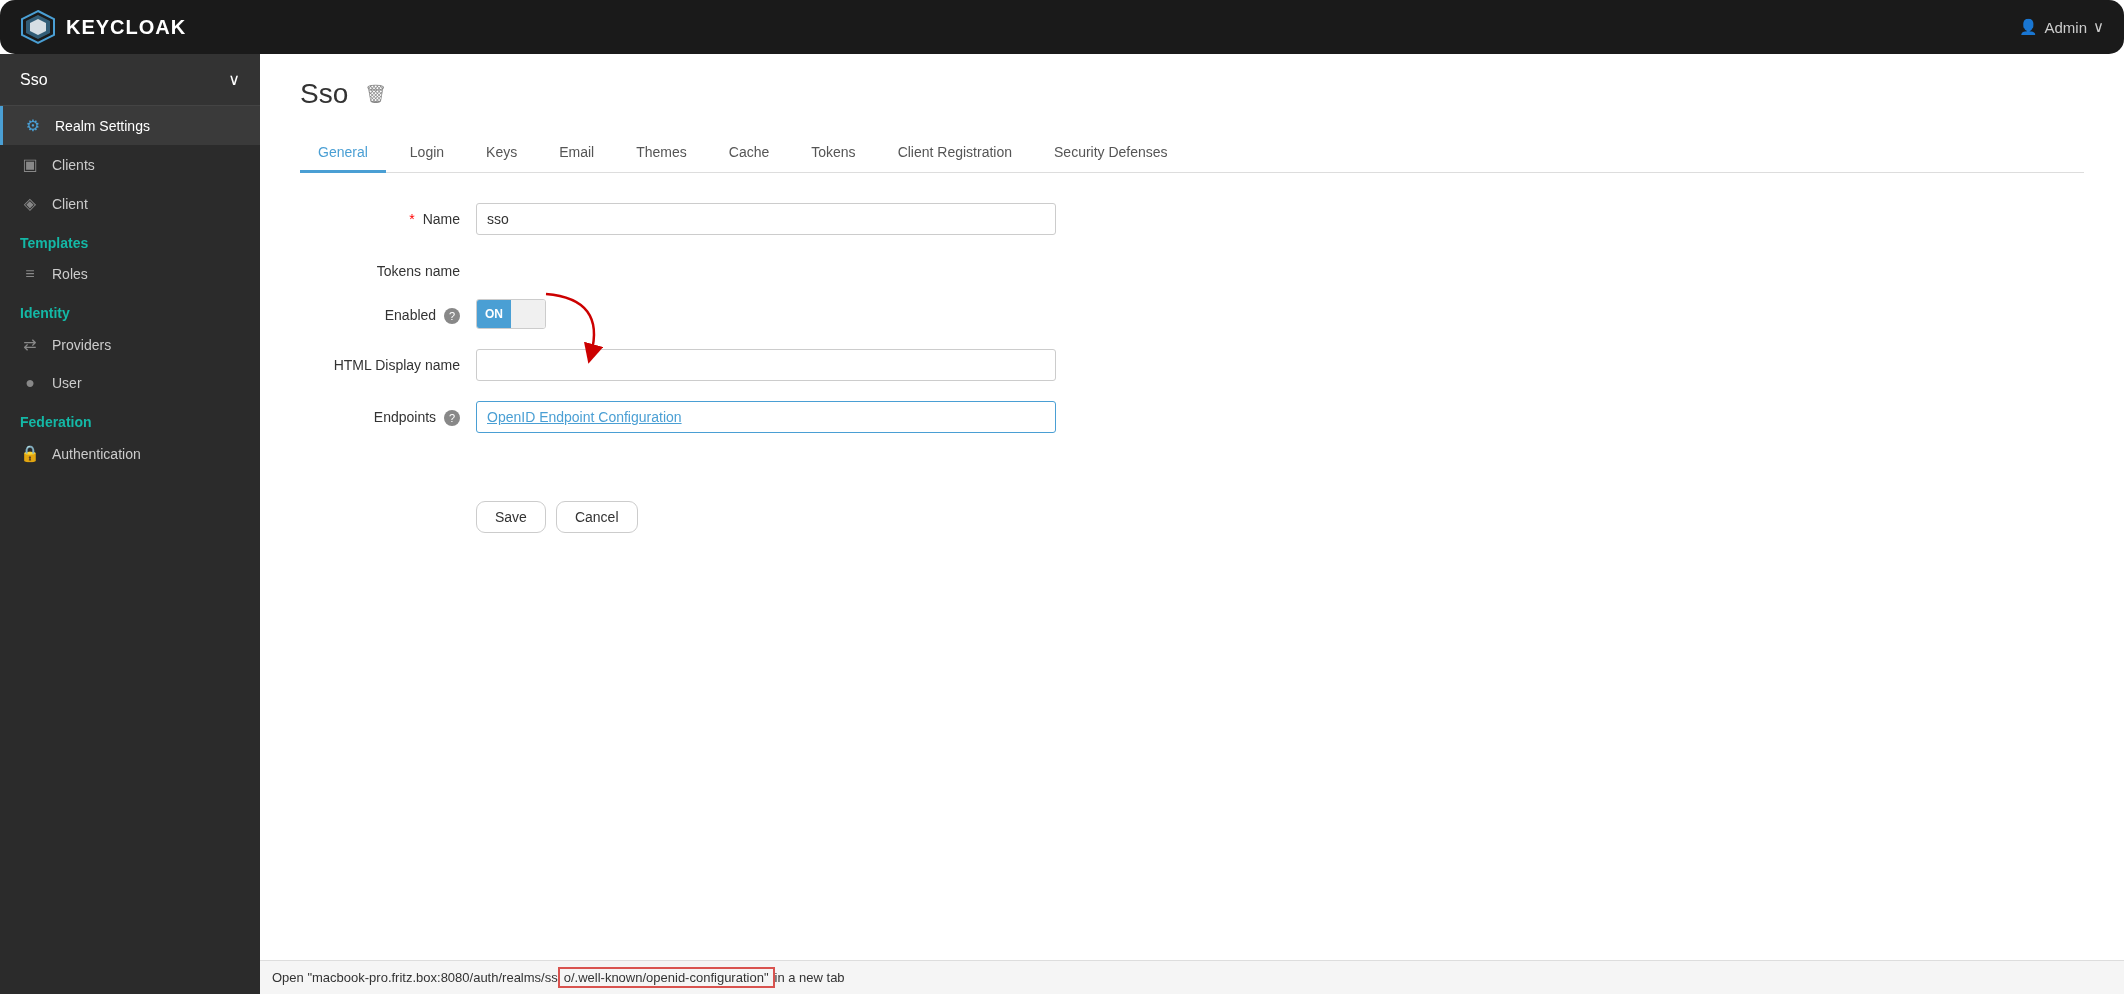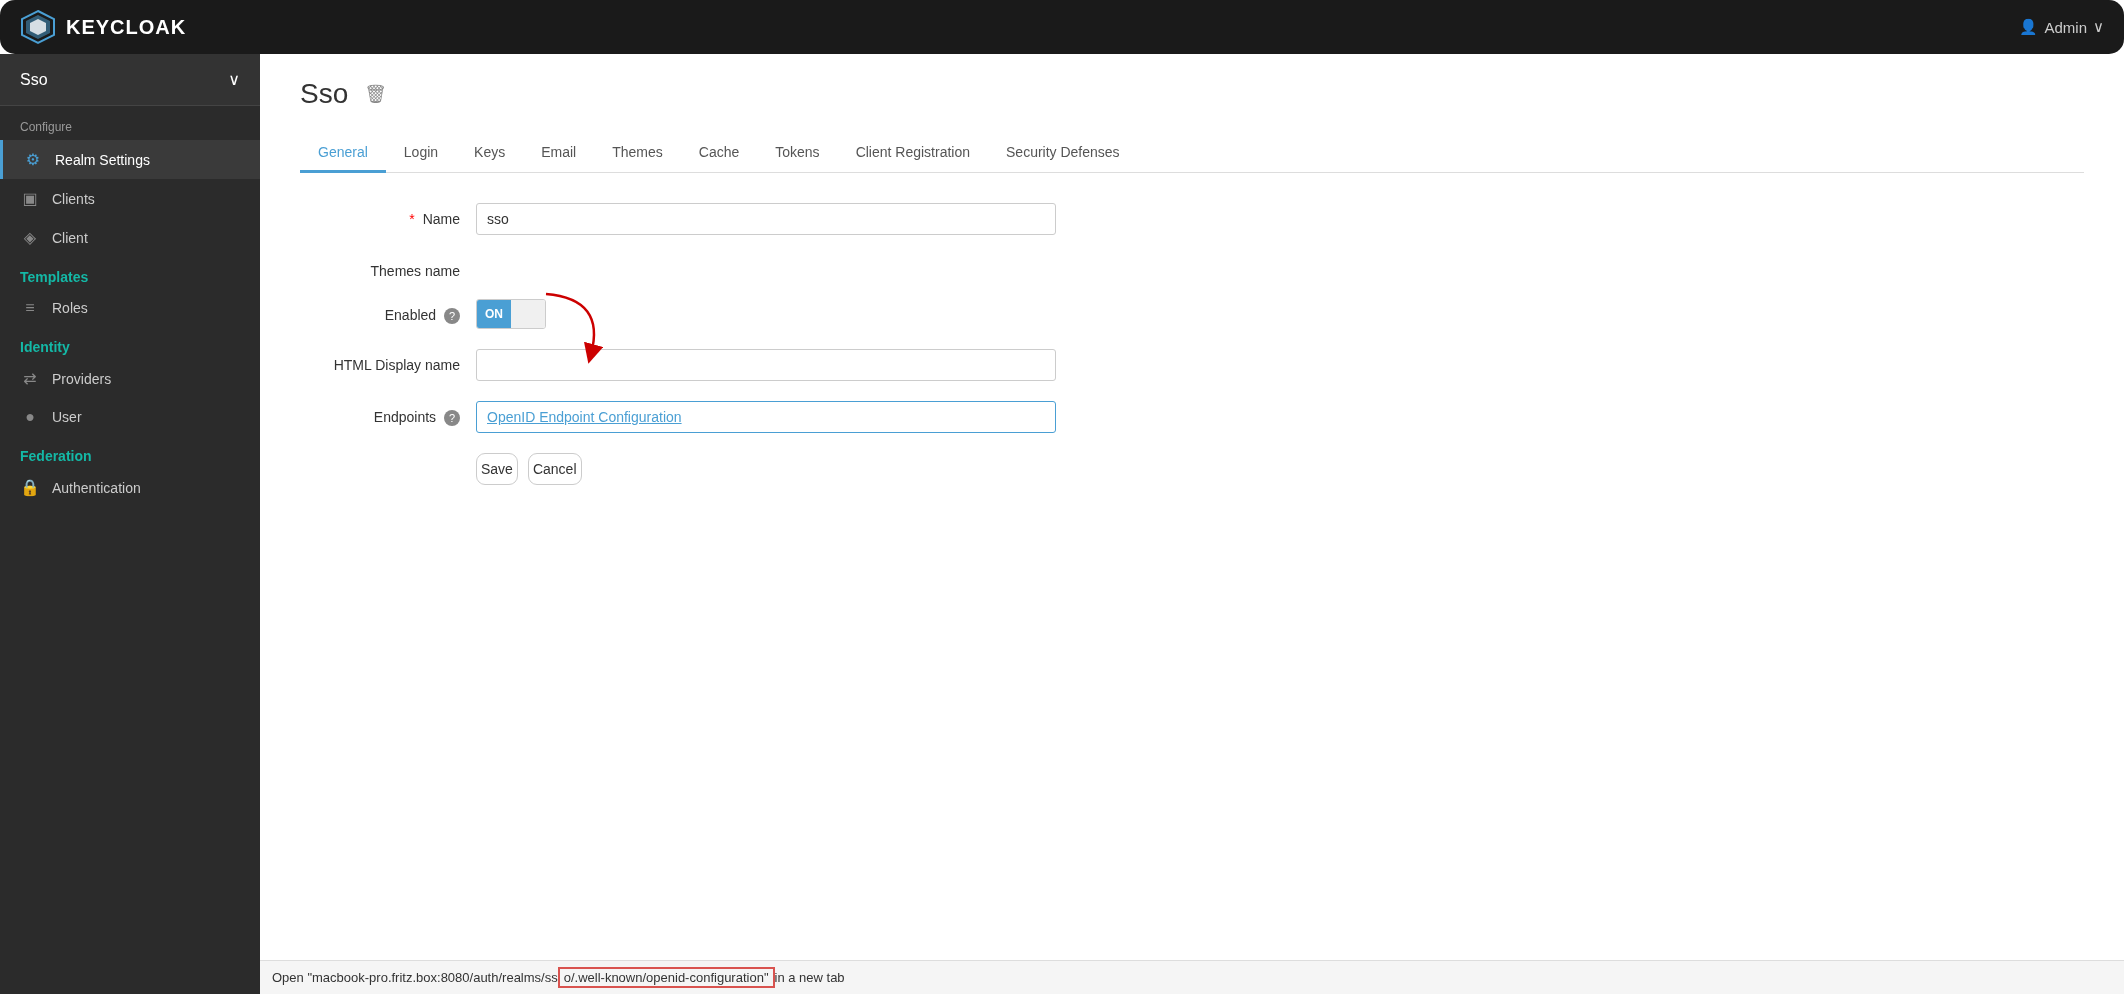--- a/index.html
+++ b/index.html
@@ -137,21 +137,21 @@
       color: #888;
       font-size: 18px;
       cursor: pointer;
     }
 
     
     .tabs {
       display: flex;
       border-bottom: 1px solid #ddd;
       margin-bottom: 30px;
-      gap: 0;
+      gap: 6px;
     }
     .tab {
       padding: 10px 18px;
       cursor: pointer;
       color: #555;
       font-size: 14px;
       border-bottom: 3px solid transparent;
       margin-bottom: -1px;
     }
     .tab.active {
@@ -244,24 +244,25 @@
     }
 
     
     .btn-row {
       display: flex;
       gap: 10px;
       margin-top: 10px;
       margin-left: 176px;
     }
     .btn {
-      padding: 7px 4px;
+      padding: 7px 18px;
       border-radius: 9px;
       font-size: 14px;
       cursor: pointer;
+      margin-top: 48px;
     }
     .btn-save {
       background: #fff;
       border: 1px solid #ccc;
       color: #333;
     }
     .btn-cancel {
       background: #fff;
       border: 1px solid #ccc;
       color: #333;
@@ -307,21 +308,20 @@
 
 <div class="main-layout">
 
   <div class="sidebar">
 
     <div class="realm-selector">
       <span>Sso</span>
       <span>∨</span>
     </div>
 
-    <div class="sidebar-section-label">Configure</div>
 
     <div class="sidebar-item active">
       <span class="item-icon">⚙</span>
       <span>Realm Settings</span>
     </div>
 
     <div class="sidebar-item">
       <span class="item-icon">▣</span>
       <span>Clients</span>
     </div>
@@ -403,21 +403,21 @@
           <div class="form-label">
             <span class="required">*</span>
             <span>Name</span>
           </div>
           <div class="form-control">
             <input type="text" value="sso" style="">
           </div>
         </div>
 
         <div class="form-row">
-          <div class="form-label">Themes name</div>
+          <div class="form-label">Tokens name</div>
         </div>
 
         <div class="form-row" style="position:relative;">
           <div class="form-label">
             <span>Enabled</span>
             <span class="help-icon">?</span>
           </div>
           <div class="form-control" style="position:relative;">
             <div class="toggle">
               <div class="toggle-on">ON</div>

